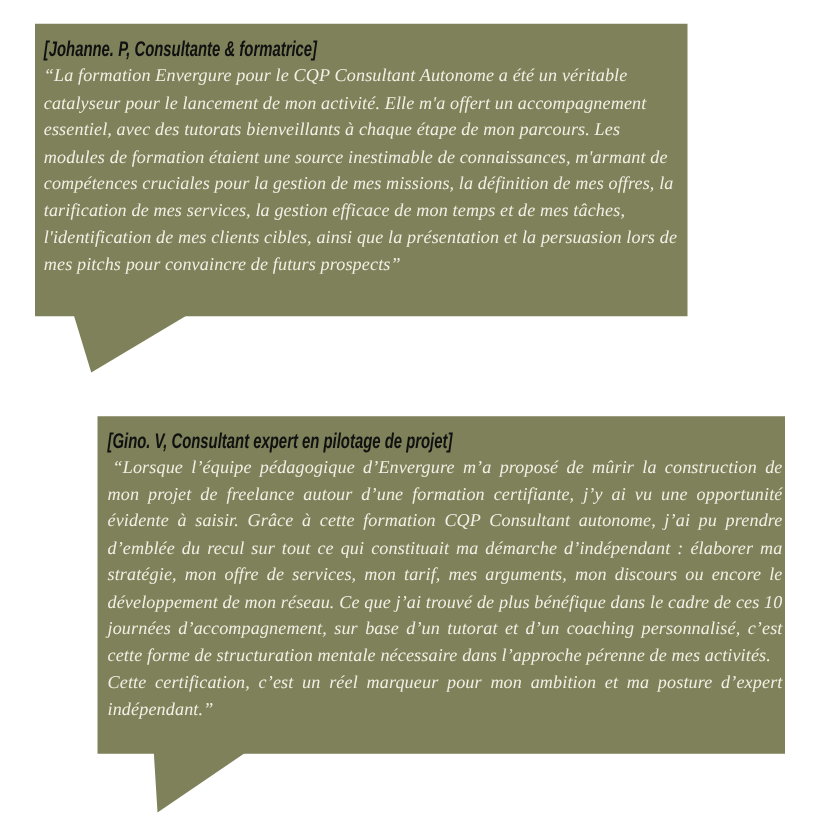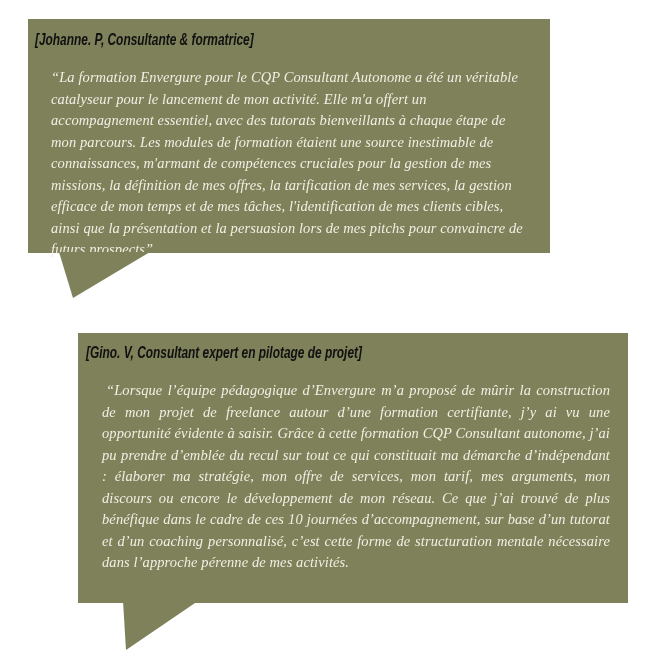--- a/index.html
+++ b/index.html
@@ -40,21 +40,21 @@
     font-family: "Liberation Sans", sans-serif;
     font-weight: 700;
     font-size: 17px;
     line-height: 23px;
     color: var(--author, #101010);
     transform: scaleX(0.70);
     transform-origin: 0 50%;
     white-space: nowrap;
   }
   .quote {
-    margin: 16px;
+    margin: 0;
     color: var(--body, #f2efe5);
     font-size: 14.5px;
     line-height: 21.5px;
     letter-spacing: 0.1px;
   }
   .bubble-2 .quote {
     text-align: justify;
     text-justify: inter-word;
   }
   .bubble-2 .quote.first {
@@ -90,18 +90,19 @@
     <h2 class="author">[Johanne. P, Consultante &amp; formatrice]</h2>
     <p class="quote">“La formation Envergure pour le CQP Consultant Autonome a été un véritable catalyseur pour le lancement de mon activité. Elle m'a offert un accompagnement essentiel, avec des tutorats bienveillants à chaque étape de mon parcours. Les modules de formation étaient une source inestimable de connaissances, m'armant de compétences cruciales pour la gestion de mes missions, la définition de mes offres, la tarification de mes services, la gestion efficace de mon temps et de mes tâches, l'identification de mes clients cibles, ainsi que la présentation et la persuasion lors de mes pitchs pour convaincre de futurs prospects”</p>
     <svg class="tail tail-1" viewBox="0 0 91 46" preserveAspectRatio="none" aria-hidden="true">
       <polygon points="0,0 91,0 14,46"></polygon>
     </svg>
   </section>
 
   <section class="bubble bubble-2">
     <h2 class="author">[Gino. V, Consultant expert en pilotage de projet]</h2>
     <p class="quote first"> “Lorsque l’équipe pédagogique d’Envergure m’a proposé de mûrir la construction de mon projet de freelance autour d’une formation certifiante, j’y ai vu une opportunité évidente à saisir. Grâce à cette formation CQP Consultant autonome, j’ai pu prendre d’emblée du recul sur tout ce qui constituait ma démarche d’indépendant : élaborer ma stratégie, mon offre de services, mon tarif, mes arguments, mon discours ou encore le développement de mon réseau. Ce que j’ai trouvé de plus bénéfique dans le cadre de ces 10 journées d’accompagnement, sur base d’un tutorat et d’un coaching personnalisé, c’est cette forme de structuration mentale nécessaire dans l’approche pérenne de mes activités.</p>
+    <p class="quote">Cette certification, c’est un réel marqueur pour mon ambition et ma posture d’expert indépendant.”</p>
     <svg class="tail tail-2" viewBox="0 0 75 50" preserveAspectRatio="none" aria-hidden="true">
       <polygon points="0,0 75,0 3,49"></polygon>
     </svg>
   </section>
 
 </div>
 
 </body></html>

